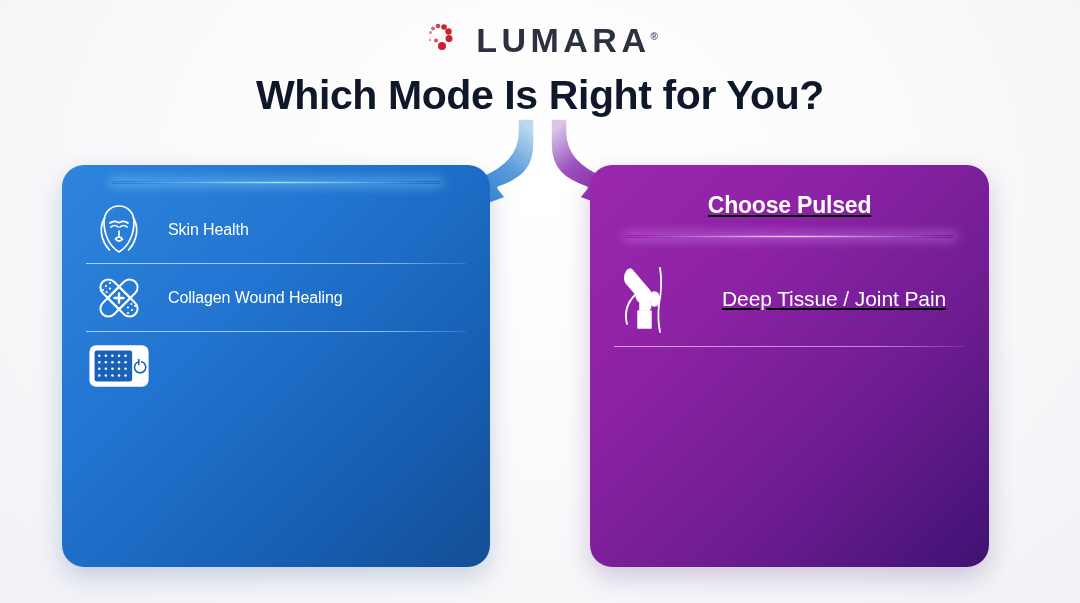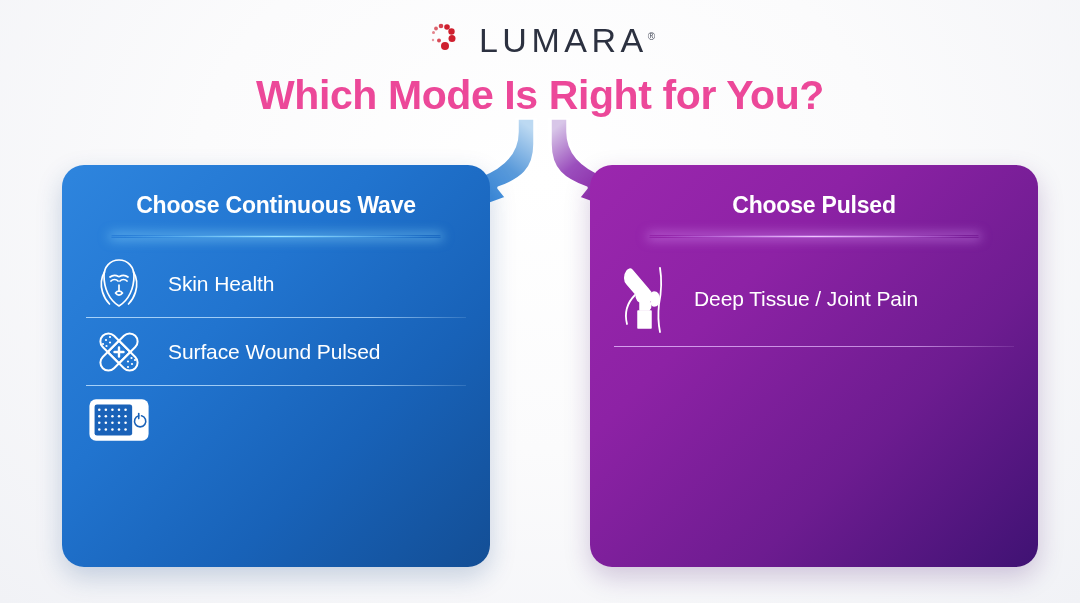--- a/index.html
+++ b/index.html
@@ -26,21 +26,21 @@
     align-items: center;
     gap: 14px;
   }
   .logo-mark {
     width: 40px;
     height: 40px;
     display: block;
   }
   .logo-text {
     font-size: 34px;
-    font-weight: 400;
+    font-weight: 700;
     letter-spacing: 4.5px;
     color: #2c3140;
     line-height: 1;
     position: relative;
     font-family: "Liberation Sans", sans-serif;
   }
   .logo-reg {
     font-size: 10px;
     vertical-align: super;
     letter-spacing: 0;
@@ -49,21 +49,21 @@
 
   
   .page-title {
     position: absolute;
     top: 72px;
     left: 0;
     width: 1080px;
     text-align: center;
     font-size: 41px;
     font-weight: bold;
-    color: #ec4899;
+    color: #0f172a;
     letter-spacing: -0.4px;
     line-height: 1.15;
   }
 
   
   .arrows {
     position: absolute;
     left: 455px;
     top: 118px;
     width: 175px;
@@ -80,24 +80,25 @@
     left: 62px;
     top: 165px;
     width: 428px;
     height: 402px;
     background: linear-gradient(135deg, #2e85de 0%, #2174cf 38%, #1862b8 68%, #134e95 100%);
     box-shadow: 0 10px 26px rgba(24, 70, 130, 0.22);
   }
   .card-right {
     left: 590px;
     top: 165px;
-    width: 448px;
+    width: 399px;
     height: 402px;
     background: linear-gradient(135deg, #9b27ae 0%, #8d22a5 32%, #6d1c90 66%, #3f1273 100%);
     box-shadow: 0 10px 26px rgba(70, 20, 110, 0.22);
+    text-decoration: underline;
   }
 
   .card-head {
     text-align: center;
     font-size: 23px;
     font-weight: bold;
     color: #ffffff;
     padding-top: 27px;
     letter-spacing: -0.2px;
   }
@@ -142,26 +143,26 @@
     width: 62px;
     min-width: 62px;
     height: 62px;
     display: flex;
     align-items: center;
     justify-content: center;
   }
   .ico svg { display: block; }
 
   .row-label {
-    font-size: 21px;
+    font-size: 16px;
     color: #ffffff;
     line-height: 1.22;
     letter-spacing: -0.1px;
   }
-  .row-right .row-label { font-size: 21px; }
+  .row-right .row-label { font-size: 21px; margin-left: 28px; }
 </style>
 </head>
 <body>
 
 <div class="logo-wrap">
   <svg class="logo-mark" viewBox="0 0 40 40">
     <circle cx="8.5" cy="12.5" r="1.5" fill="#cf1f2e" opacity="0.55"></circle>
     <circle cx="11" cy="8.5" r="1.9" fill="#cf1f2e" opacity="0.7"></circle>
     <circle cx="16" cy="6" r="2.3" fill="#cf1f2e" opacity="0.85"></circle>
     <circle cx="22" cy="7" r="2.8" fill="#cf1f2e"></circle>
@@ -189,21 +190,20 @@
       <stop offset="100%" stop-color="#8c1ea5"></stop>
     </linearGradient>
   </defs>
 
   <path d="M80 0 L80 26 C80 52 66 62 44 70 L52 80 L8 96 L14 48 L24 58 C50 48 62 34 62 14 L62 0 Z" fill="url(#gL)" stroke="#ffffff" stroke-width="3.5" stroke-linejoin="round"></path>
 
   <path d="M95 0 L95 26 C95 52 109 62 131 70 L123 80 L167 96 L161 48 L151 58 C125 48 113 34 113 14 L113 0 Z" fill="url(#gR)" stroke="#ffffff" stroke-width="3.5" stroke-linejoin="round"></path>
 </svg>
 
 <div class="card card-left">
-  <div class="card-head">Choose Continuous Wave</div>
   <div class="head-rule head-rule-blue"></div>
 
   <div class="list">
 
     <div class="row row-left">
       <div class="ico">
         <svg viewBox="0 0 58 58" width="58" height="58" fill="none" stroke="#ffffff" stroke-width="1.7" stroke-linecap="round" stroke-linejoin="round">
           <path d="M29 5c9 0 15 7 15 16 0 12-5 24-15 30-10-6-15-18-15-30 0-9 6-16 15-16z"></path>
           <path d="M14.5 17c-3 5-4 13-2 20 1.5 5 4 9 7 12"></path>
           <path d="M43.5 17c3 5 4 13 2 20-1.5 5-4 9-7 12"></path>
@@ -238,21 +238,21 @@
             <circle cx="20" cy="19.5" r="1.1"></circle>
               <circle cx="16.5" cy="23" r="1.1"></circle>
             <circle cx="42" cy="41" r="1.1"></circle>
               <circle cx="38" cy="44" r="1.1"></circle>
               <circle cx="45" cy="37" r="1.1"></circle>
             <circle cx="38" cy="38.5" r="1.1"></circle>
               <circle cx="41.5" cy="35" r="1.1"></circle>
           </g>
         </svg>
       </div>
-      <div class="row-label">Surface Wound Pulsed</div>
+      <div class="row-label">Collagen Wound Healing</div>
       <div class="sep sep-blue"></div>
     </div>
 
     <div class="row row-left">
       <div class="ico">
         <svg viewBox="0 0 66 48" width="66" height="48">
           <rect x="1.5" y="2" width="63" height="44" rx="7" fill="#ffffff"></rect>
           <rect x="7" y="7.5" width="40" height="33" rx="2.5" fill="#1a62b8"></rect>
           <g fill="#ffffff">
             <circle cx="12" cy="13" r="1.35"></circle>

